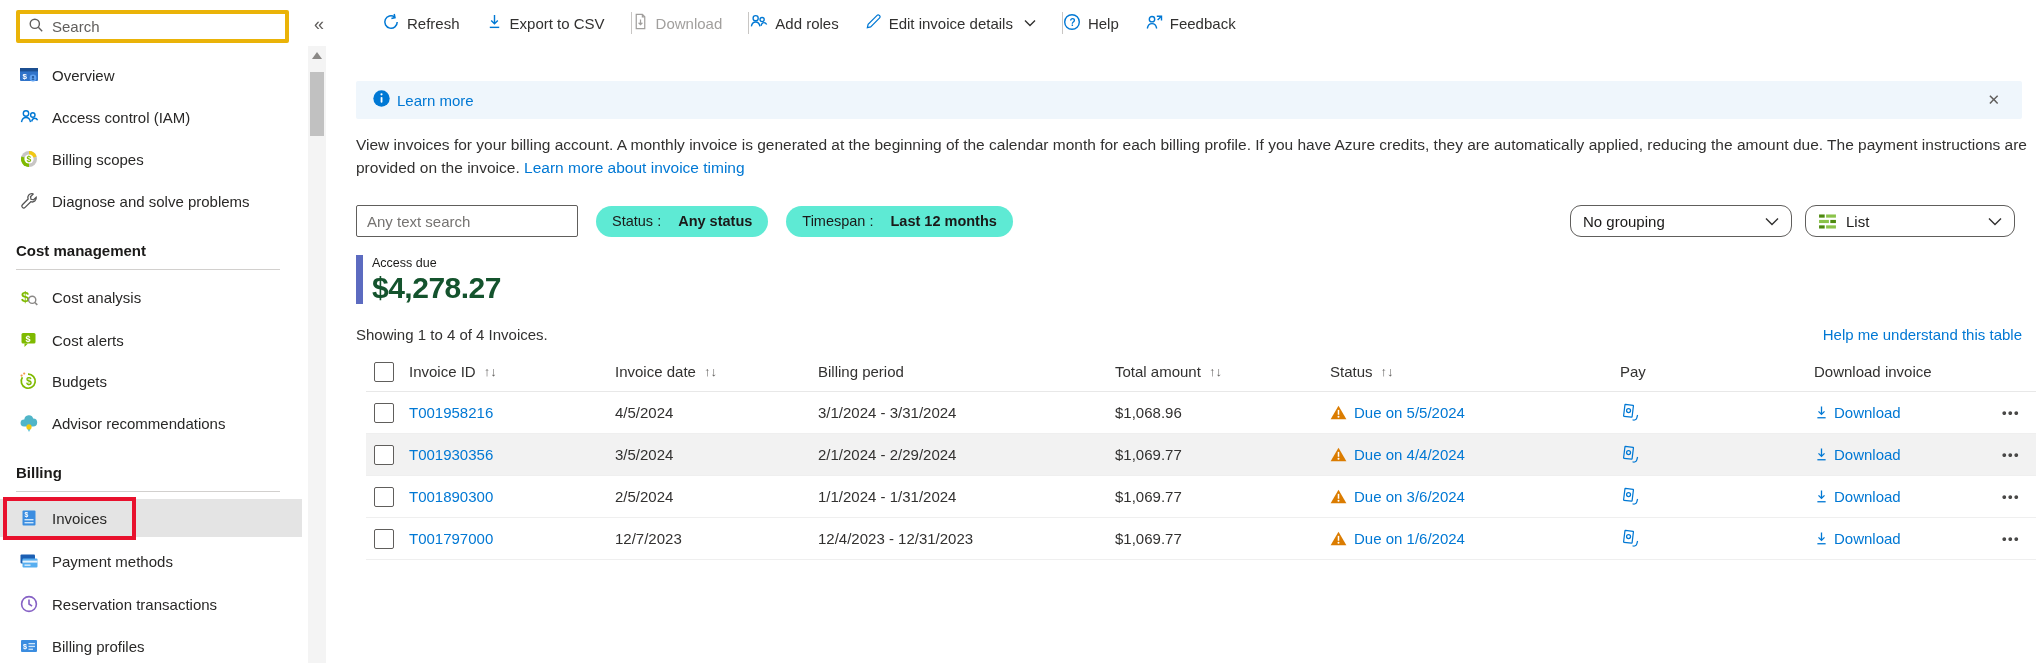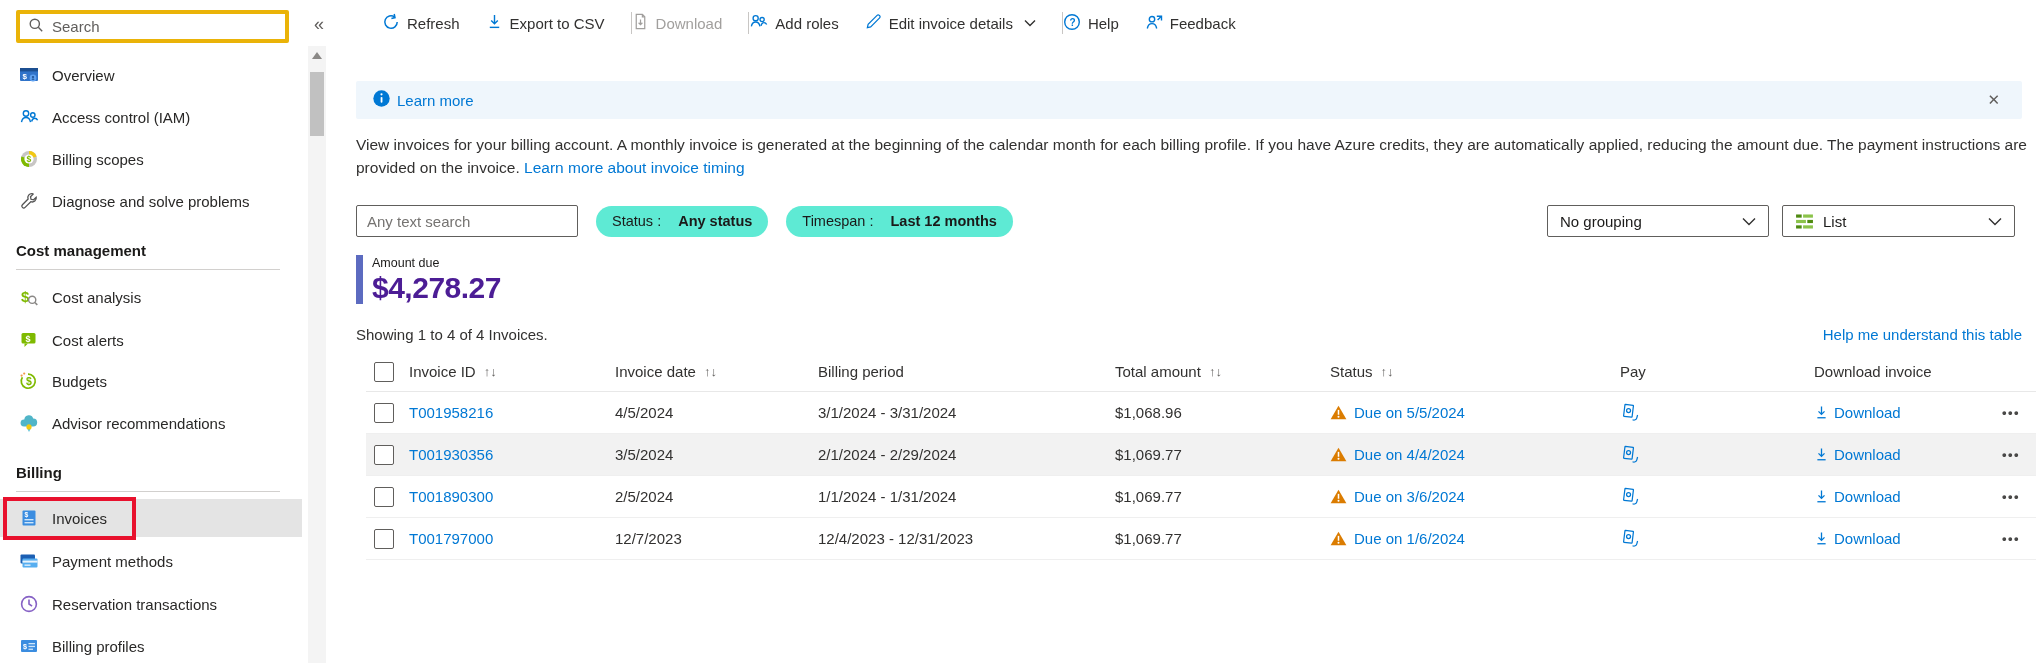--- a/index.html
+++ b/index.html
@@ -42,31 +42,31 @@
   .banner .close { margin-left:auto; color:#605e5c; font-size:15px; cursor:pointer; padding:2px 6px; }
 
   .intro { position:absolute; top:134px; left:30px; width:1678px; font-size:15.5px; line-height:22.5px; color:#323130; }
 
   .filters { position:absolute; top:205px; left:30px; right:21px; height:32px; display:flex; align-items:center; }
   .txt-search { width:222px; height:32px; border:1px solid #605e5c; border-radius:2px; padding:0 10px; font-size:15px; font-family:inherit; color:#323130; outline:none; }
   .txt-search::placeholder { color:#757371; }
   .pill { height:31px; background:#5eead4; border-radius:16px; display:flex; align-items:center; padding:0 16px; font-size:14.5px; margin-left:18px; cursor:pointer; white-space:nowrap; color:#1b1a19; }
   .pill b { margin-left:17px; font-weight:bold; }
   .fspacer { flex:1; }
-  .select { height:32px; border:1px solid #605e5c; border-radius:2px; display:flex; align-items:center; padding:0 12px; font-size:15px; cursor:pointer; background:#fff; color:#1b1a19; }
+  .select { height:32px; border:1px solid #605e5c; border-radius:11px; display:flex; align-items:center; padding:0 12px; font-size:15px; cursor:pointer; background:#fff; color:#1b1a19; }
   .select .chev { margin-left:auto; display:inline-flex; }
   .sel-group { width:222px; }
-  .sel-view { width:233px; margin-left:13px; }
+  .sel-view { width:210px; margin-left:13px; }
   .sel-view .vic { margin-right:9px; display:inline-flex; }
 
   .amount { position:absolute; top:255px; left:30px; display:flex; }
   .amount .bar { width:7px; height:49px; background:#5c6bc0; flex:none; }
   .amount .atx { margin-left:9px; }
   .amount .albl { font-size:12.5px; color:#1b1a19; margin-top:1px; }
-  .amount .aval { font-size:30px; font-weight:600; color:#4c1d95; letter-spacing:-0.5px; margin-top:1px; }
+  .amount .aval { font-size:30px; font-weight:600; color:#14532d; letter-spacing:-0.5px; margin-top:1px; }
 
   .table-info { position:absolute; top:326px; left:30px; right:14px; display:flex; justify-content:space-between; font-size:15px; }
 
   .grid { position:absolute; top:352px; left:40px; width:1670px; font-size:15px; }
   .g-row, .g-head { display:grid; grid-template-columns:39px 206px 203px 297px 215px 290px 192px 182px 46px; align-items:center; }
   .g-head { height:40px; border-bottom:1px solid #e8e8e8; color:#323130; }
   .g-row { height:42px; border-bottom:1px solid #efefef; }
   .g-row.alt { background:#f2f2f2; }
   .cell { padding-left:4px; display:flex; align-items:center; white-space:nowrap; overflow:hidden; }
   .cell.cbx { padding-left:8px; }
@@ -362,21 +362,21 @@
             <svg width="14" height="9" viewBox="0 0 14 9">
               <path d="M1 1.5 7 7.5 13 1.5" fill="none" stroke="#323130" stroke-width="1.4"></path>
             </svg>
           </span>
       </div>
     </div>
 
     <div class="amount">
       <div class="bar"></div>
       <div class="atx">
-        <div class="albl">Amount due</div>
+        <div class="albl">Access due</div>
         <div class="aval">$4,278.27</div>
       </div>
     </div>
 
     <div class="table-info">
       <span>Showing 1 to 4 of 4 Invoices.</span>
       <a class="link">Help me understand this table</a>
     </div>
 
     <div class="grid">

